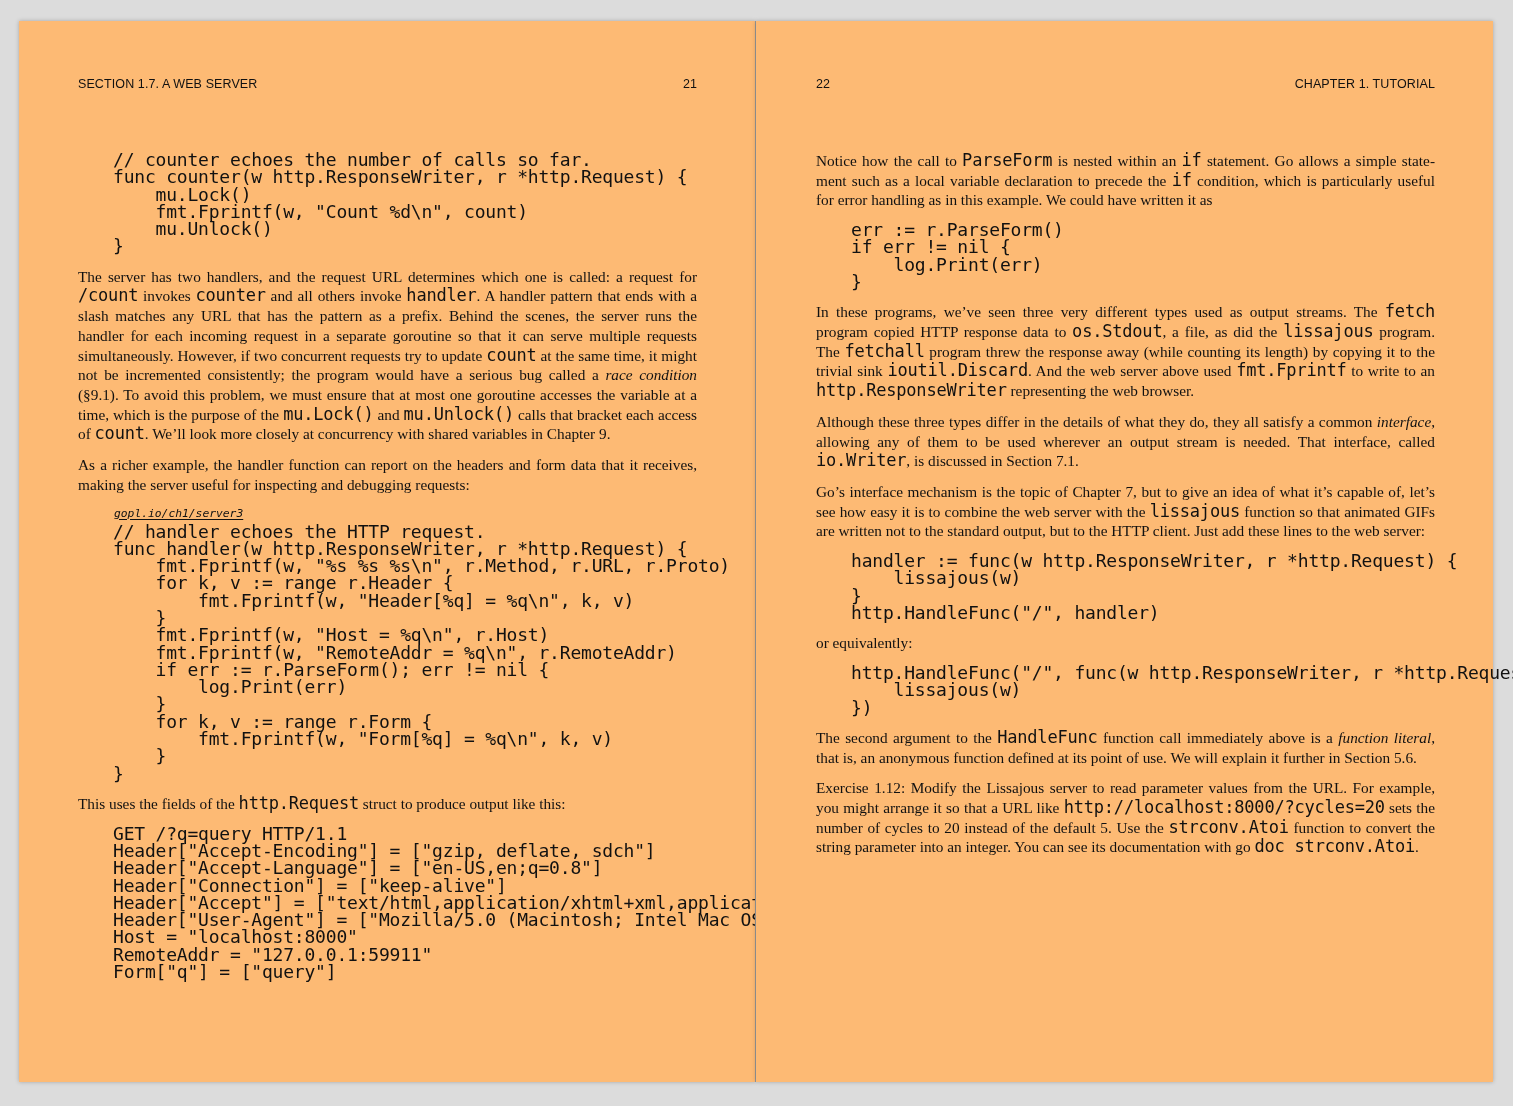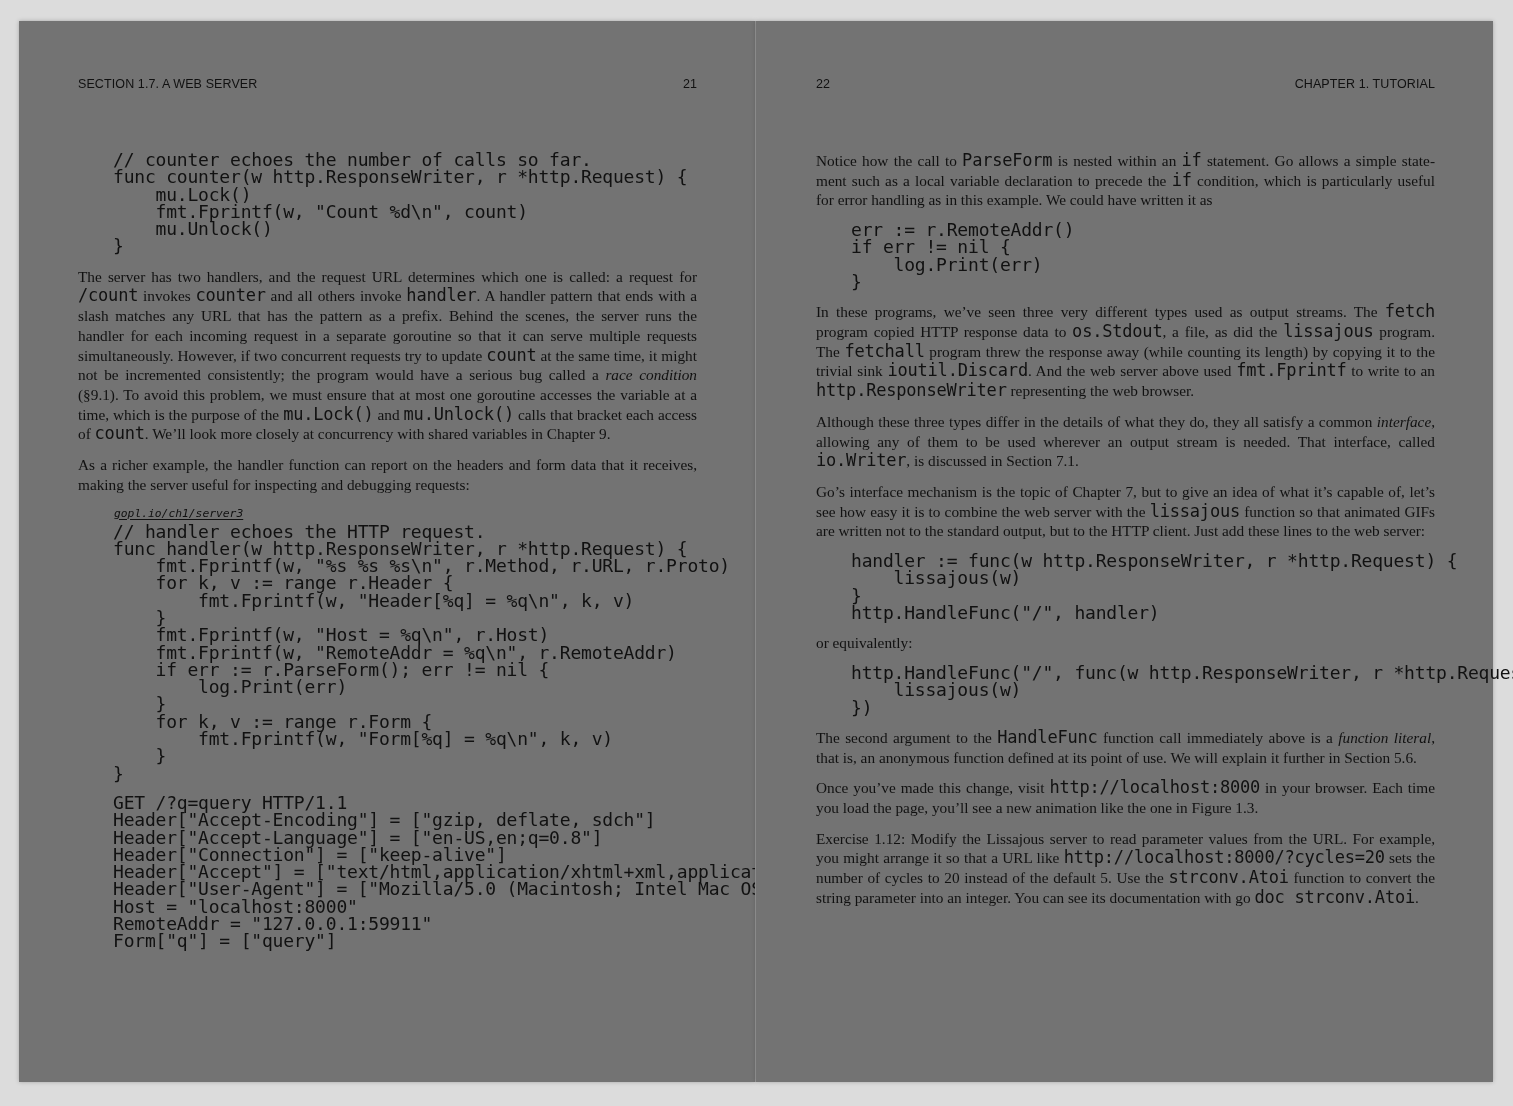--- a/index.html
+++ b/index.html
@@ -8,21 +8,21 @@
     background: #dcdcdc;
     position: relative;
     overflow: hidden;
     font-family: "Liberation Serif", serif;
     color: #111;
   }
   .page {
     position: absolute;
     top: 21px;
     height: 1061px;
-    background: #737373;
+    background: #fdba74;
     box-shadow: 0 0 4px rgba(0,0,0,0.25);
   }
   #page-left { left: 19px; width: 736px; }
   #page-right { left: 756px; width: 737px; }
   .gutter {
     position: absolute; left: 755px; top: 21px; width: 1px; height: 1061px;
     background: #9a9a9a;
   }
   .running-head {
     position: absolute; top: 56px;
@@ -94,52 +94,52 @@
     }
     fmt.Fprintf(w, "Host = %q\n", r.Host)
     fmt.Fprintf(w, "RemoteAddr = %q\n", r.RemoteAddr)
     if err := r.ParseForm(); err != nil {
         log.Print(err)
     }
     for k, v := range r.Form {
         fmt.Fprintf(w, "Form[%q] = %q\n", k, v)
     }
 }</pre>
+    <p class="para"><span>This uses the fields of the </span><code>http.Request</code><span> struct to produce output like this:</span></p>
     <pre class="code">GET /?q=query HTTP/1.1
 Header["Accept-Encoding"] = ["gzip, deflate, sdch"]
 Header["Accept-Language"] = ["en-US,en;q=0.8"]
 Header["Connection"] = ["keep-alive"]
 Header["Accept"] = ["text/html,application/xhtml+xml,application/xml;..."]
 Header["User-Agent"] = ["Mozilla/5.0 (Macintosh; Intel Mac OS X 10_7_5)..."]
 Host = "localhost:8000"
 RemoteAddr = "127.0.0.1:59911"
 Form["q"] = ["query"]</pre>
   </div>
 </div>
 
 <div class="gutter"></div>
 
 <div class="page" id="page-right">
   <div class="running-head" style="left:60px;">22</div>
   <div class="running-head" style="right:58px;margin-left:14px;">CHAPTER 1.   TUTORIAL</div>
 
   <div class="content">
     <p class="para"><span>Notice how the call to </span><code>ParseForm</code><span> is nested within an </span><code>if</code><span> statement. Go allows a simple state­ment such as a local variable declaration to precede the </span><code>if</code><span> condition, which is particularly useful for error handling as in this example. We could have written it as</span></p>
-    <pre class="code">err := r.RemoteAddr()
+    <pre class="code">err := r.ParseForm()
 if err != nil {
     log.Print(err)
 }</pre>
     <p class="para"><span>In these programs, we’ve seen three very different types used as output streams. The </span><code>fetch</code><span> program copied HTTP response data to </span><code>os.Stdout</code><span>, a file, as did the </span><code>lissajous</code><span> program. The </span><code>fetchall</code><span> program threw the response away (while counting its length) by copying it to the trivial sink </span><code>ioutil.Discard</code><span>. And the web server above used </span><code>fmt.Fprintf</code><span> to write to an </span><code>http.ResponseWriter</code><span> representing the web browser.</span></p>
     <p class="para"><span>Although these three types differ in the details of what they do, they all satisfy a common </span><em>interface</em><span>, allowing any of them to be used wherever an output stream is needed. That inter­face, called </span><code>io.Writer</code><span>, is discussed in Section 7.1.</span></p>
     <p class="para"><span>Go’s interface mechanism is the topic of Chapter 7, but to give an idea of what it’s capable of, let’s see how easy it is to combine the web server with the </span><code>lissajous</code><span> function so that ani­mated GIFs are written not to the standard output, but to the HTTP client. Just add these lines to the web server:</span></p>
     <pre class="code">handler := func(w http.ResponseWriter, r *http.Request) {
     lissajous(w)
 }
 http.HandleFunc("/", handler)</pre>
     <p class="para"><span>or equivalently:</span></p>
     <pre class="code">http.HandleFunc("/", func(w http.ResponseWriter, r *http.Request) {
     lissajous(w)
 })</pre>
     <p class="para"><span>The second argument to the </span><code>HandleFunc</code><span> function call immediately above is a </span><em>function literal</em><span>, that is, an anonymous function defined at its point of use. We will explain it further in Section 5.6.</span></p>
-    <p class="para"><span>Once you’ve made this change, visit </span><code>http://localhost:8000</code><span> in your browser. Each time you load the page, you’ll see a new animation like the one in Figure 1.3.</span></p>
     <p class="para"><b>Exercise 1.12:</b><span> Modify the Lissajous server to read parameter values from the URL. For exam­ple, you might arrange it so that a URL like </span><code>http://localhost:8000/?cycles=20</code><span> sets the number of cycles to 20 instead of the default 5. Use the </span><code>strconv.Atoi</code><span> function to convert the string parameter into an integer. You can see its documentation with </span><span>go </span><code>doc strconv.Atoi</code><span>.</span></p>
   </div>
 </div>
 
 </body></html>

